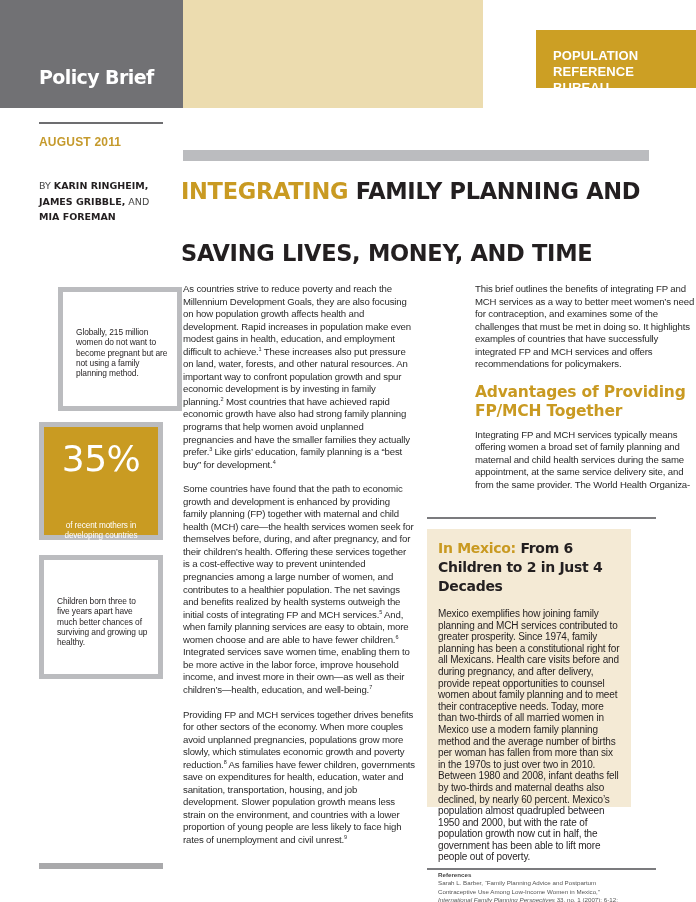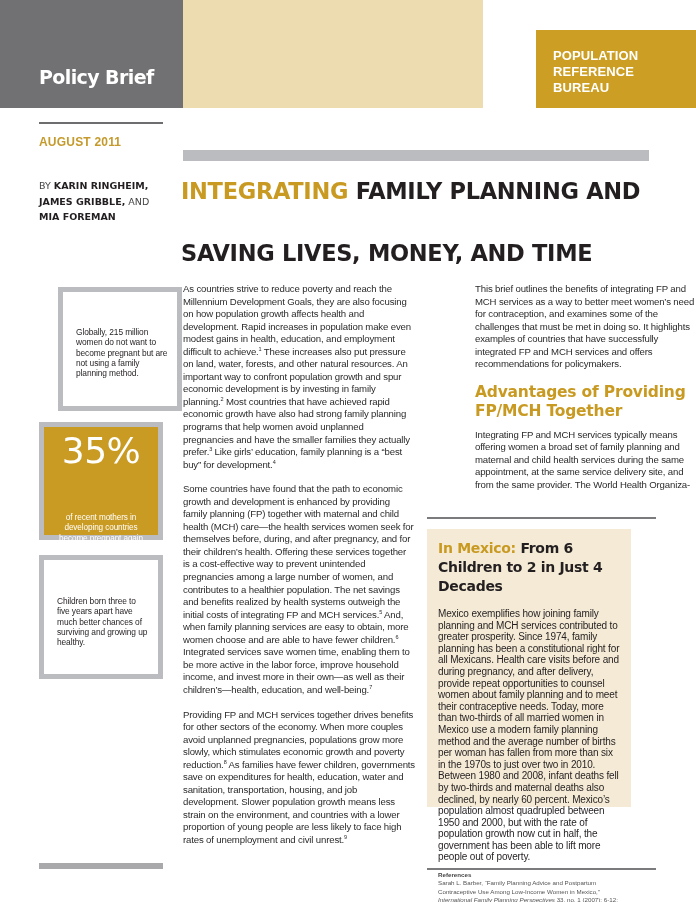--- a/index.html
+++ b/index.html
@@ -6,21 +6,21 @@
   html, body { width: 696px; height: 902px; background: #ffffff; overflow: hidden; }
   body { position: relative; font-family: "Liberation Sans", sans-serif; color: #231f20; }
 
   .abs { position: absolute; }
 
   
   #hdr-gray { left: 0; top: 0; width: 183px; height: 108px; background: #717174; }
   #hdr-beige { left: 183px; top: 0; width: 300px; height: 108px; background: #ecdcaf; }
   #brief-label { left: 39px; top: 66px; font-family: "DejaVu Sans", sans-serif; font-weight: bold; font-size: 19px; color: #ffffff; letter-spacing: -0.6px; }
 
-  #logo { left: 536px; top: 30px; width: 160px; height: 78px; background: #cc9f24; padding: 18px 0 0 17px; }
+  #logo { left: 536px; top: 30px; width: 160px; height: 58px; background: #cc9f24; padding: 18px 0 0 17px; }
   #logo .ln { display: block; color: #ffffff; font-weight: bold; font-size: 13px; line-height: 16px; letter-spacing: 0.1px; }
 
   #date-rule { left: 39px; top: 122px; width: 124px; height: 2px; background: #6d6d70; }
   #date { left: 39px; top: 135px; font-size: 12px; color: #c59a2c; letter-spacing: 0.2px; font-weight: bold; }
 
   #gray-bar { left: 183px; top: 150px; width: 466px; height: 11px; background: #bbbcbf; }
 
   
   #authors { left: 39px; top: 178px; width: 140px; font-family: "DejaVu Sans", sans-serif; font-size: 9.5px; line-height: 15.5px; color: #231f20; }
   #authors .b { font-weight: bold; }
@@ -29,21 +29,21 @@
   
   #title { left: 181px; top: 176px; width: 480px; font-family: "DejaVu Sans", sans-serif; font-size: 22.5px; line-height: 31px; color: #231f20; letter-spacing: -0.3px; }
   #title .hl { color: #c99a22; font-weight: bold; }
 
   
   .fact { left: 39px; width: 124px; border: 5px solid #bbbcbf; }
   .fact.white { background: #ffffff; }
   .fact.gold { background: #c99b22; }
   .fact-text { font-size: 8.4px; line-height: 10.3px; color: #231f20; letter-spacing: -0.1px; }
   #fact1 { top: 287px; height: 124px; padding: 35px 9px 0 13px; margin-left: 19px; }
-  #fact2 { top: 422px; height: 118px; padding: 2px 6px 0 6px; text-align: center; }
+  #fact2 { top: 422px; height: 118px; padding: 10px 6px 0 6px; text-align: center; }
   #fact2 .big { display: block; font-family: "DejaVu Sans", sans-serif; font-size: 36px; line-height: 44px; color: #ffffff; font-weight: normal; letter-spacing: -0.5px; }
   #fact2 .fact-text { color: #ffffff; font-size: 8.2px; line-height: 10.3px; margin-top: 40px; }
   #fact3 { top: 555px; height: 124px; padding: 36px 9px 0 13px; }
   #side-bottom-bar { left: 39px; top: 863px; width: 124px; height: 6px; background: #a9a9ab; }
 
   
   .body { font-size: 9.6px; line-height: 12.55px; color: #2b2b2b; letter-spacing: -0.15px; }
   .body p { margin-bottom: 12px; }
   .body sup { font-size: 5.5px; vertical-align: 4px; line-height: 0; }
   #col-left { left: 183px; top: 283px; width: 232px; }

